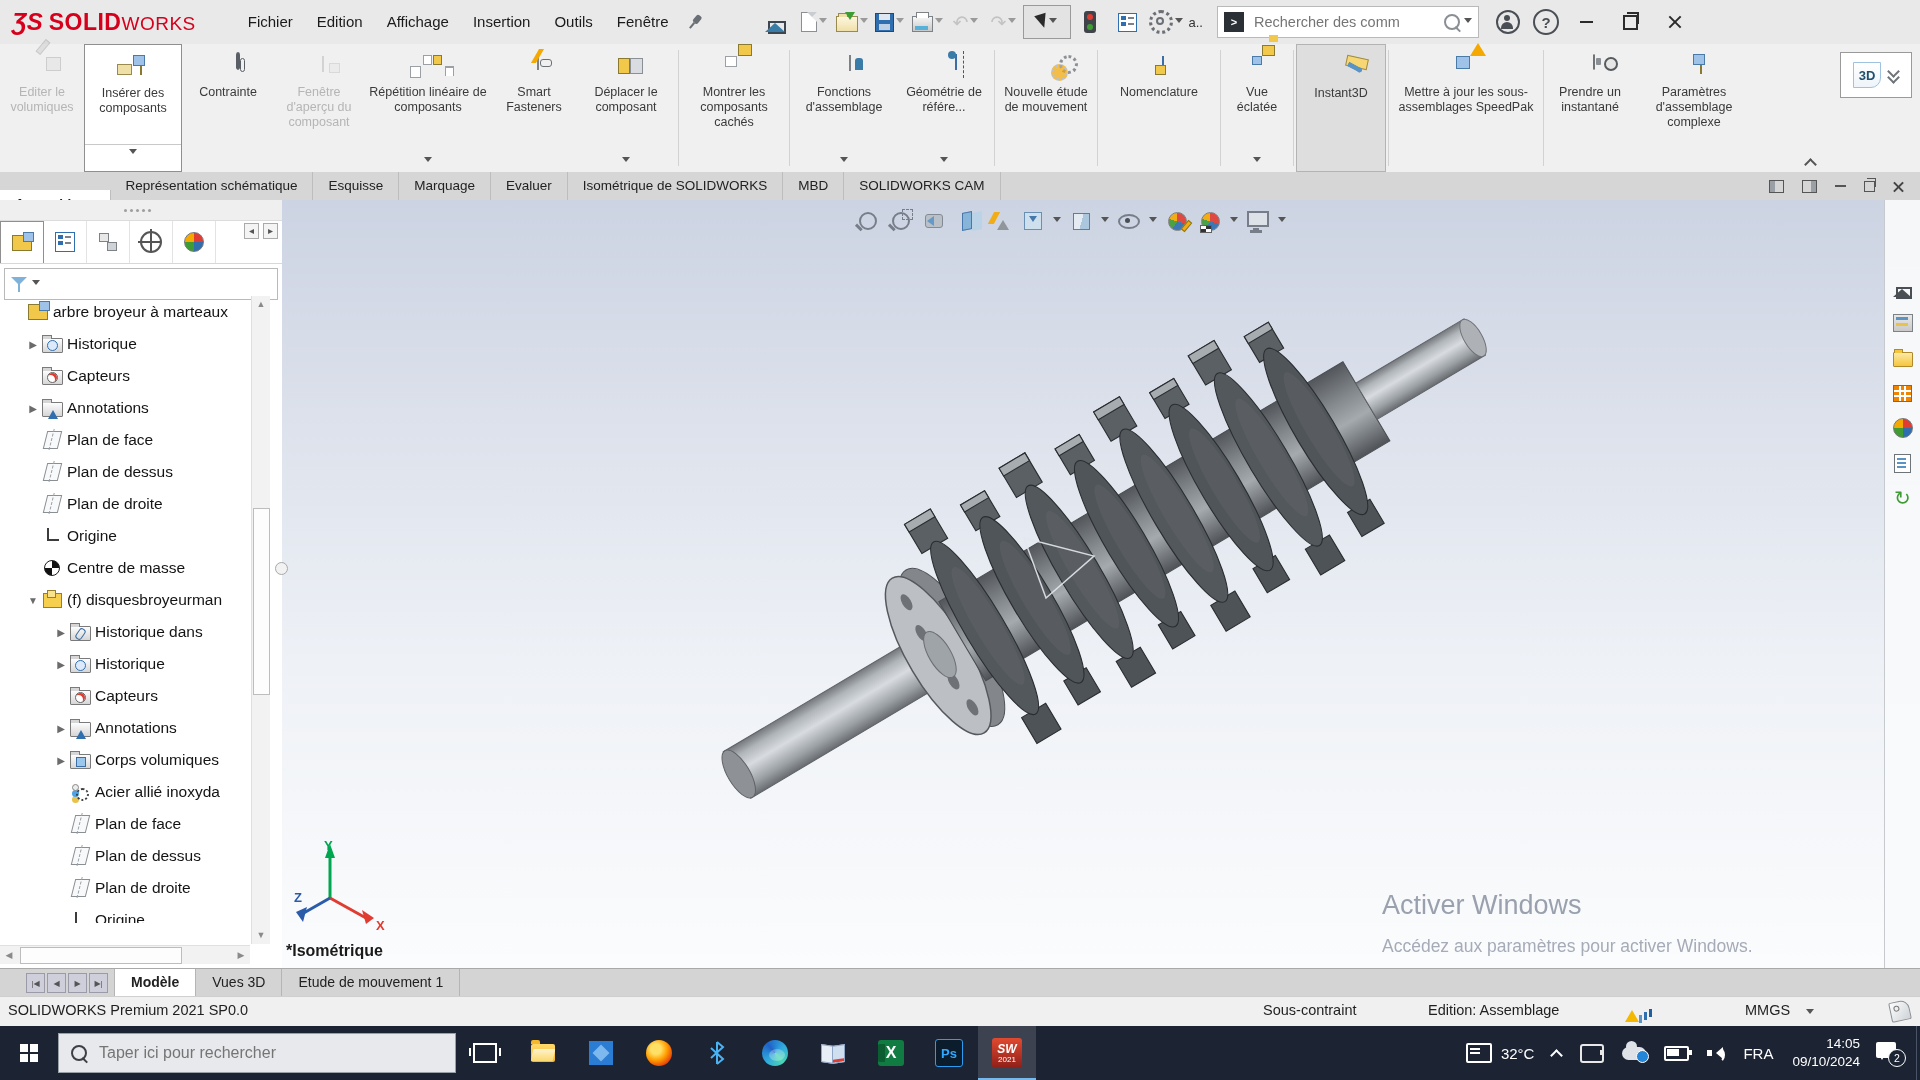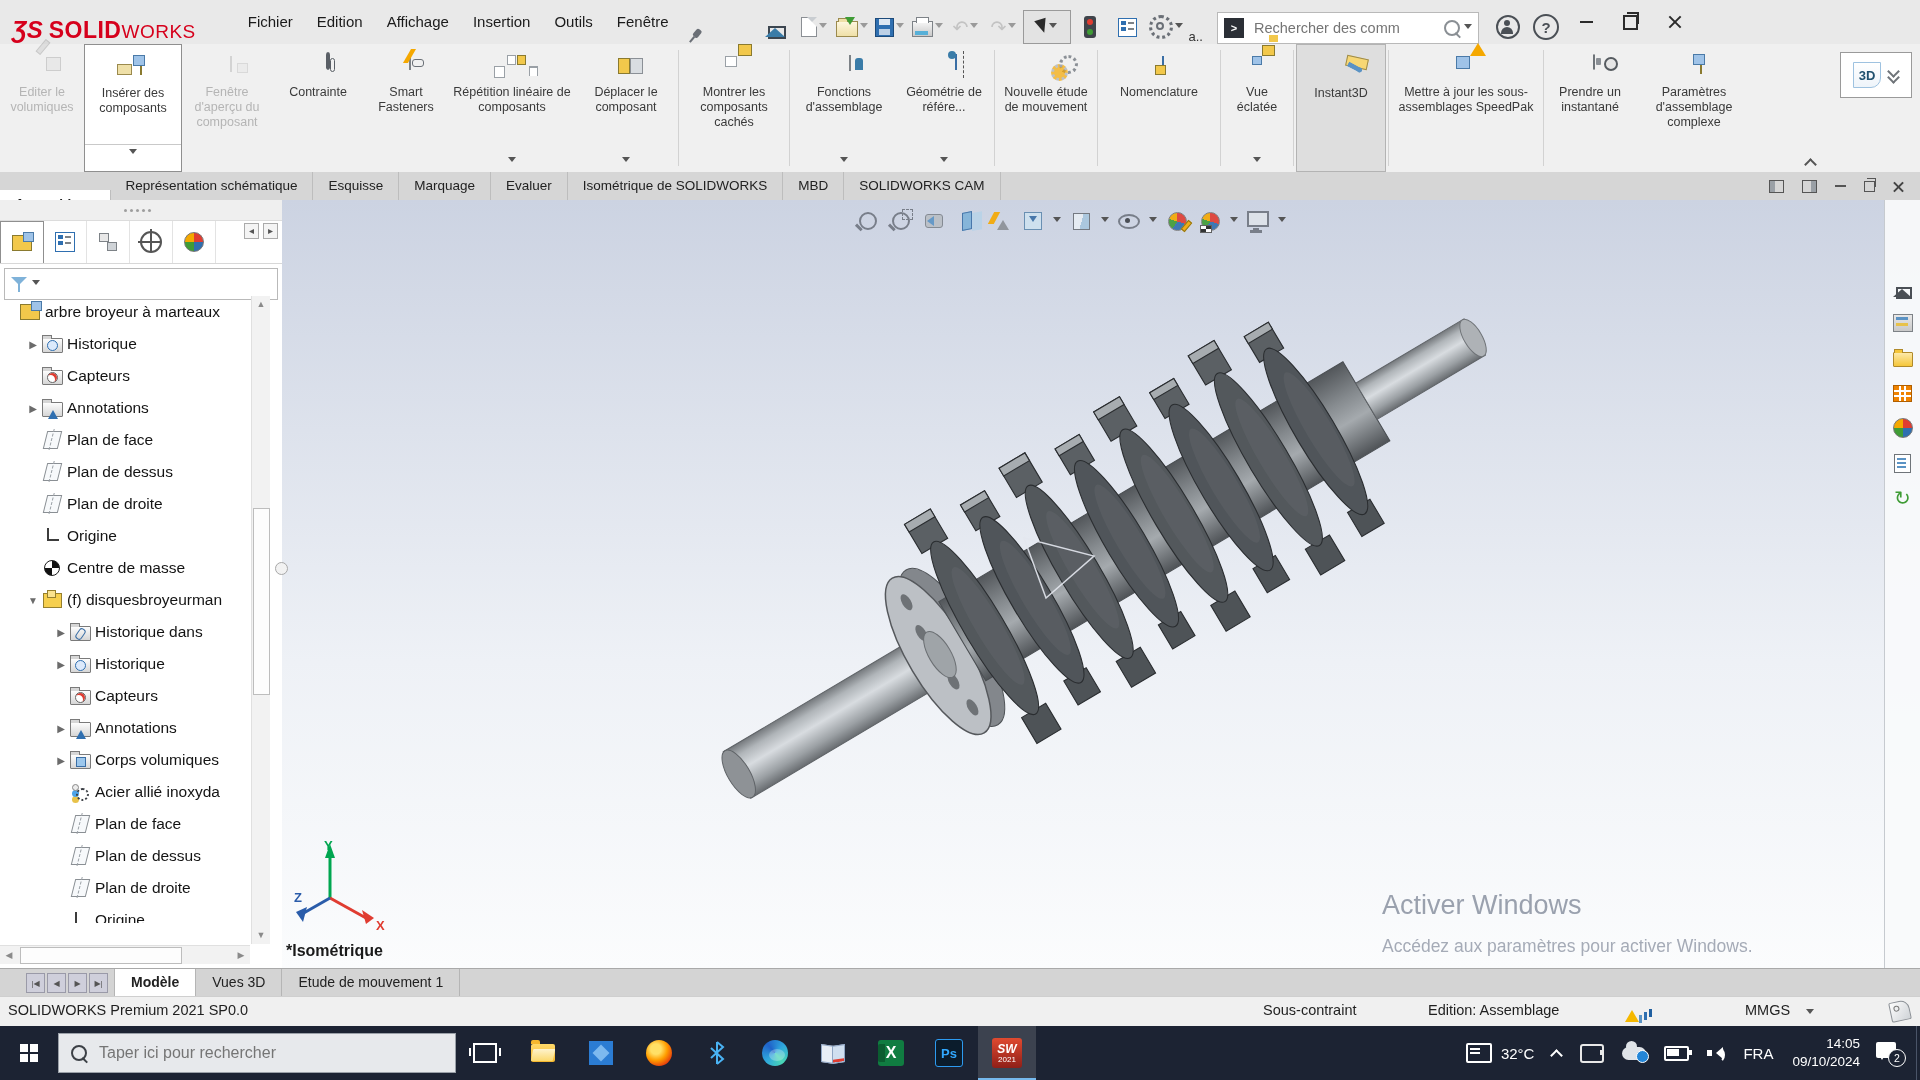--- a/index.html
+++ b/index.html
@@ -1,19 +1,19 @@
 <!DOCTYPE html>
 <html><head>
 <meta charset="utf-8">
 <style>
   html,body{margin:0;padding:0;background:#000;}
   body{width:1920px;height:1080px;overflow:hidden;font-family:"Liberation Sans",sans-serif;-webkit-font-smoothing:antialiased;}
   #app{position:relative;width:1920px;height:1080px;background:#f0f0f0;}
   
-  .titlebar{position:absolute;left:0;top:0;width:1920px;height:44px;background:#e9e9e9;border-bottom:1px solid #d4d4d4;display:flex;align-items:flex-end;}
+  .titlebar{position:absolute;left:0;top:0;width:1920px;height:44px;background:#e9e9e9;border-bottom:1px solid #d4d4d4;display:flex;align-items:center;}
   .brand{display:flex;align-items:baseline;margin-left:12px;margin-right:40px;}
   .brand-mark{color:#d6001c;font-weight:bold;font-style:italic;font-size:24px;margin-right:6px;}
   .brand-solid{color:#d6001c;font-weight:bold;font-size:23px;letter-spacing:.5px;}
   .brand-works{color:#d6001c;font-weight:400;font-size:19px;letter-spacing:.5px;}
   .menu-item{padding:0 12px;font-size:15px;color:#1b1b1b;line-height:44px;cursor:default;}
   .pin-ico{width:16px;height:16px;margin:0 14px 0 6px;position:relative;transform:rotate(40deg);}
   .pin-ico:before{content:"";position:absolute;left:5px;top:0;width:6px;height:9px;background:#6a6f76;border-radius:2px;}
   .pin-ico:after{content:"";position:absolute;left:7px;top:9px;width:2px;height:7px;background:#6a6f76;}
   .qat{width:38px;height:34px;display:flex;align-items:center;justify-content:center;position:relative;}
   .qat .tri{margin-left:2px;}
@@ -163,21 +163,21 @@
   .iball{width:18px;height:18px;border-radius:50%;background:conic-gradient(#e03c31 0 25%,#2f6fb0 25% 50%,#3f9c35 50% 75%,#f5a800 75%);border:1px solid #777;}
   .pfilter{margin:4px 4px 2px;border:1px solid #b9b9b9;height:30px;display:flex;align-items:center;padding-left:6px;gap:5px;}
   .funnel{width:16px;height:16px;position:relative;}
   .funnel:before{content:"";position:absolute;left:0;top:1px;border:8px solid transparent;border-top:8px solid #7fb2d9;}
   .funnel:after{content:"";position:absolute;left:7px;top:8px;width:2px;height:8px;background:#7fb2d9;}
   .ptree{position:absolute;left:0;top:96px;width:250px;height:627px;overflow:hidden;}
   .trow{display:flex;align-items:center;height:32px;white-space:nowrap;overflow:hidden;}
   .trow .tarrow{width:14px;flex:none;font-size:10px;color:#6b6b6b;text-align:center;}
   .trow .tico{width:24px;flex:none;display:flex;justify-content:center;}
   .tlabel{font-size:15.5px;color:#141414;margin-left:3px;overflow:hidden;}
-  .d0{padding-left:4px;} .d1{padding-left:26px;} .d2{padding-left:54px;}
+  .d0{padding-left:12px;} .d1{padding-left:26px;} .d2{padding-left:54px;}
   .tasm{width:18px;height:14px;background:#f2c84b;border:1px solid #8a7a2f;position:relative;}
   .tasm:after{content:"";position:absolute;right:-3px;top:-4px;width:9px;height:8px;background:#9fc3e8;border:1px solid #4a7aa8;}
   .tfold{width:19px;height:13px;background:linear-gradient(#fdfdfd,#d6d6d6);border:1px solid #7a7a7a;border-radius:1px;position:relative;margin-top:2px;}
   .tfold:before{content:"";position:absolute;top:-4px;left:-1px;width:8px;height:3px;background:#d6d6d6;border:1px solid #7a7a7a;border-bottom:none;}
   .tf-clock:after{content:"";position:absolute;left:4px;top:1px;width:9px;height:9px;border-radius:50%;background:#dceafc;border:1px solid #2f6fb0;}
   .tf-gauge:after{content:"";position:absolute;left:4px;top:1px;width:9px;height:9px;border-radius:50%;background:#fff;border:1px solid #666;box-shadow:inset -2px 2px 0 #e03c31;}
   .tf-a:after{content:"";position:absolute;left:5px;top:2px;width:0;height:0;border:5px solid transparent;border-bottom:9px solid #2f6fb0;}
   .tf-clip:after{content:"";position:absolute;left:6px;top:1px;width:5px;height:10px;border:1.5px solid #3a6ea5;border-radius:3px;transform:rotate(35deg);}
   .tf-cube:after{content:"";position:absolute;left:5px;top:2px;width:8px;height:8px;background:#9cc7ec;border:1px solid #3a6ea5;}
   .tplane{width:13px;height:16px;border:1px solid #8a8f94;transform:skewX(-14deg);position:relative;background:rgba(240,244,248,.5);}
@@ -403,36 +403,36 @@
   <div class="ribbon">
     <div class="rbtn dis" style="width:84px">
       <span class="ric"><span class="mini ipencil" style="left:4px;top:4px"></span></span>
       <span class="rlbl">Editer le volumiques</span>
     </div>
     <div class="rbtn sel" style="width:96px">
       <span class="ric"><span class="mini icube" style="left:8px;top:8px"></span><span class="mini" style="left:0;top:12px;width:13px;height:9px;background:#efe0a8;border:1px solid #9b8a4d"></span></span>
       <span class="rlbl">Insérer des composants</span>
       <div class="selcaret"><span class="tri"></span></div>
     </div>
+    <div class="rbtn" style="width:92px">
+      <span class="ric"><span class="mini clip" style="left:10px;top:3px"></span></span>
+      <span class="rlbl">Contrainte</span>
+    </div>
     <div class="rbtn dis" style="width:90px">
       <span class="ric"><span class="mini iwin" style="left:4px;top:6px"></span></span>
       <span class="rlbl">Fenêtre d'aperçu du composant</span>
     </div>
-    <div class="rbtn" style="width:92px">
-      <span class="ric"><span class="mini clip" style="left:10px;top:3px"></span></span>
-      <span class="rlbl">Contrainte</span>
+    <div class="rbtn" style="width:128px">
+      <span class="ric"><span class="mini ipat" style="left:5px;top:4px"></span></span>
+      <span class="rlbl">Répétition linéaire de composants</span>
+      <span class="tri"></span>
     </div>
     <div class="rbtn" style="width:84px">
       <span class="ric"><span class="mini ismart" style="left:4px;top:4px"></span></span>
       <span class="rlbl">Smart Fasteners</span>
-    </div>
-    <div class="rbtn" style="width:128px">
-      <span class="ric"><span class="mini ipat" style="left:5px;top:4px"></span></span>
-      <span class="rlbl">Répétition linéaire de composants</span>
-      <span class="tri"></span>
     </div>
     <div class="rbtn" style="width:100px">
       <span class="ric"><span class="mini imove" style="left:4px;top:5px"></span></span>
       <span class="rlbl">Déplacer le composant</span>
       <span class="tri"></span>
     </div>
     <div class="rsep"></div>
     <div class="rbtn" style="width:106px">
       <span class="ric"><span class="mini ishow" style="left:4px;top:5px"></span></span>
       <span class="rlbl">Montrer les composants cachés</span>

